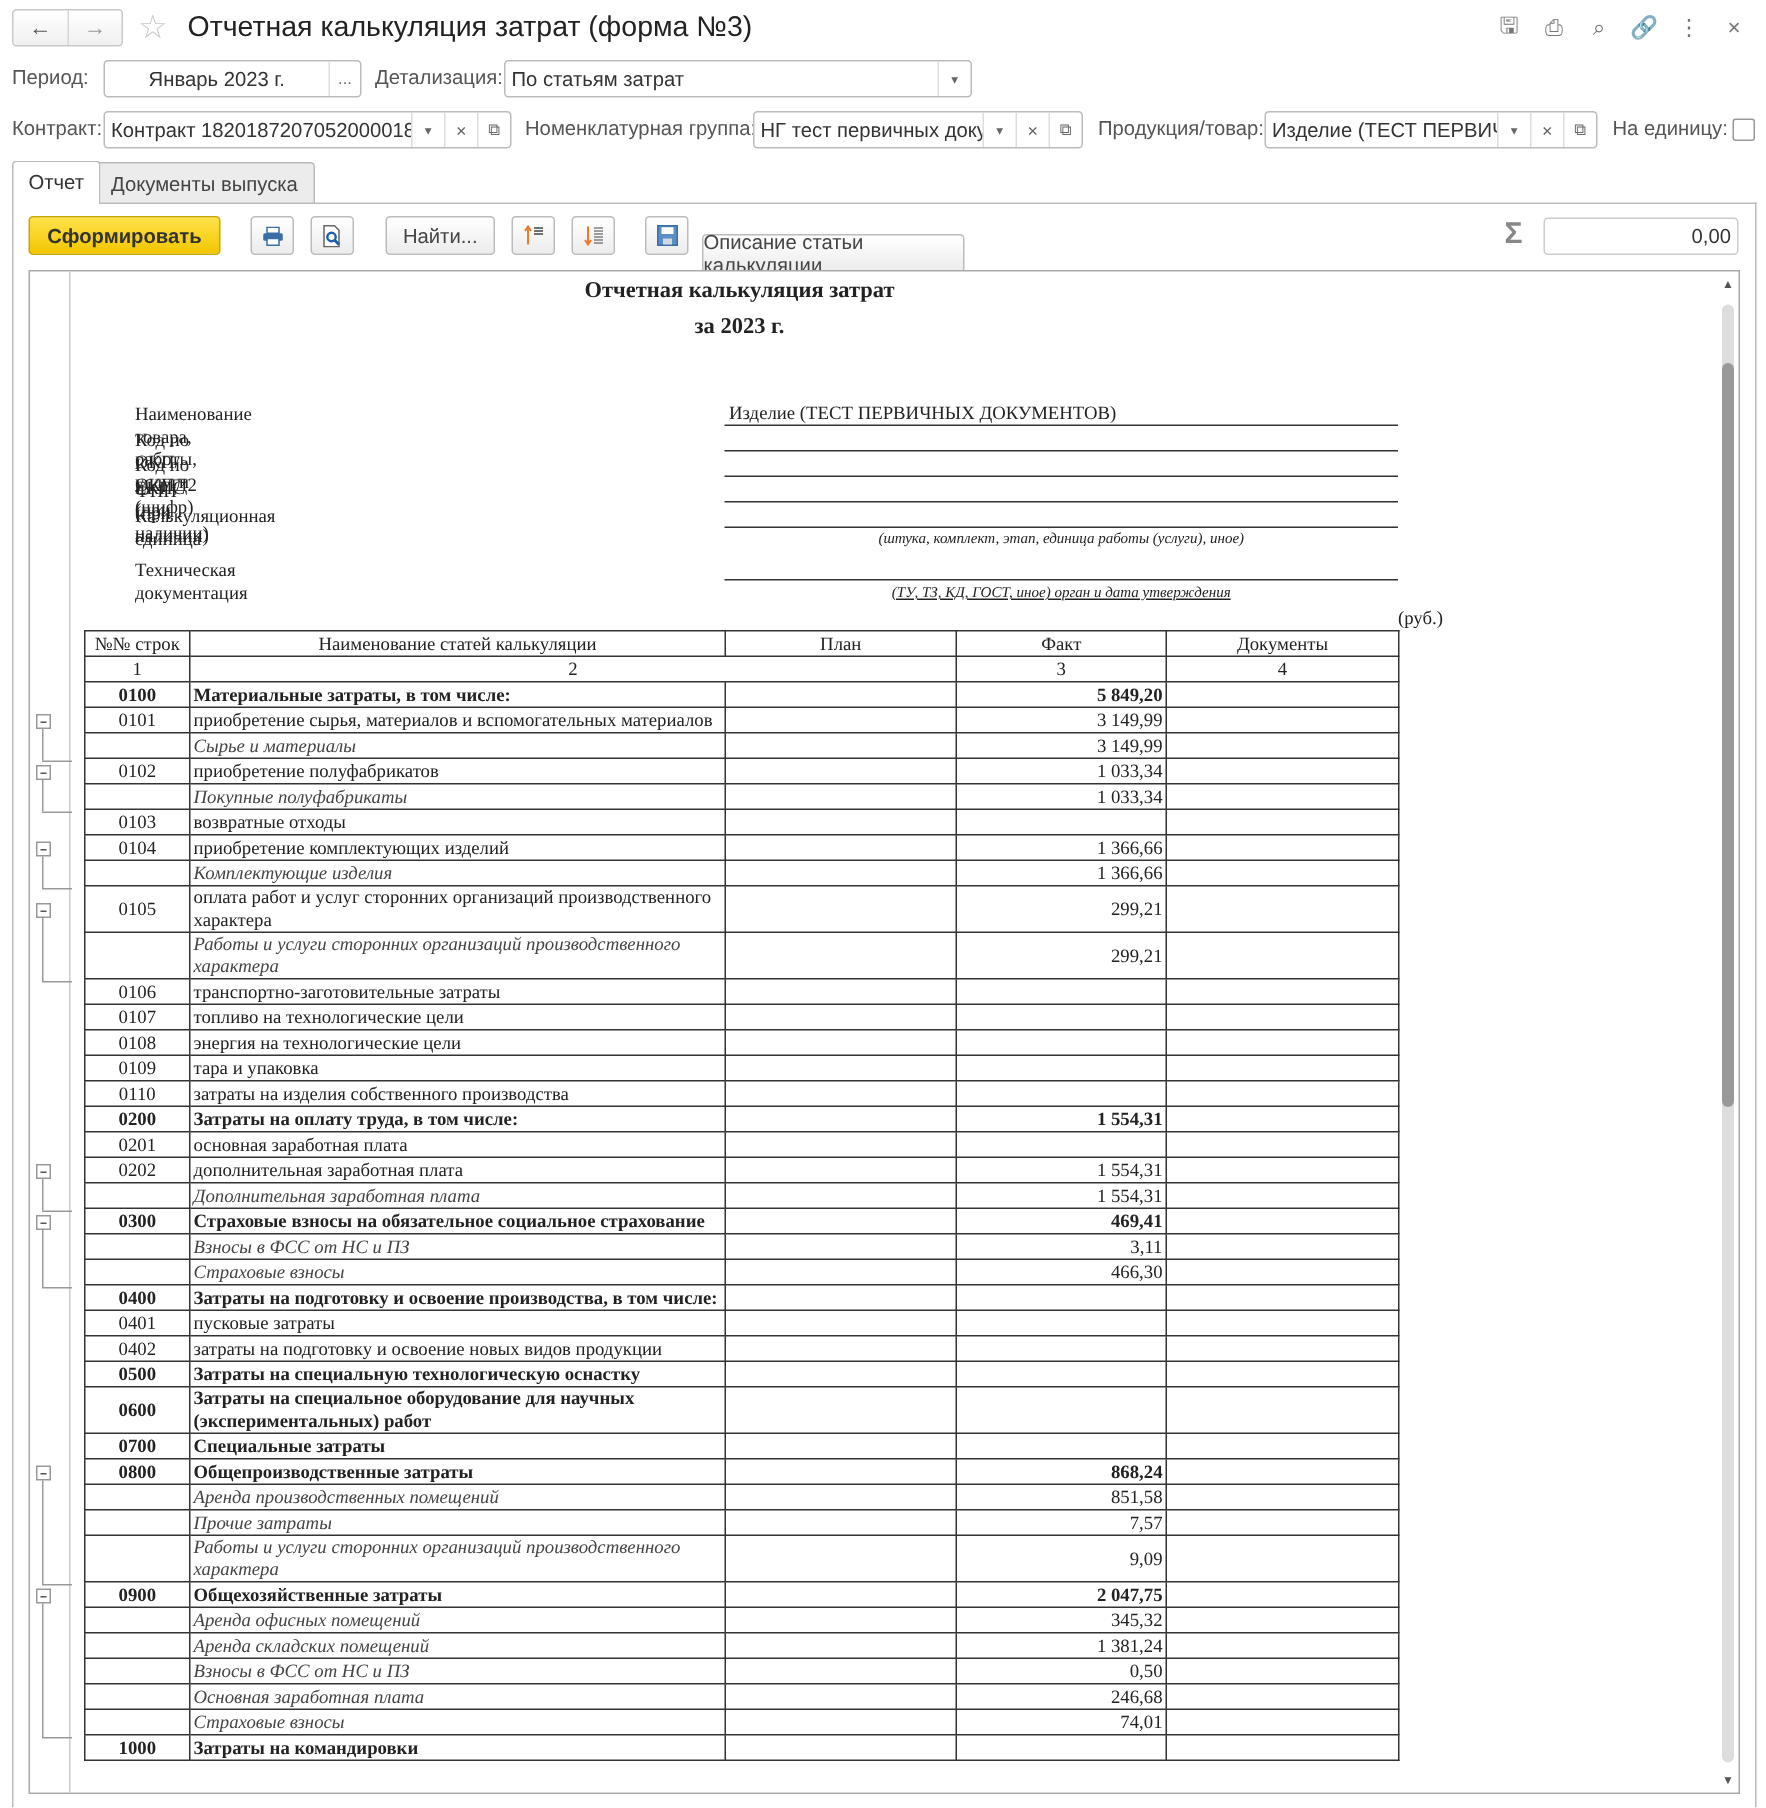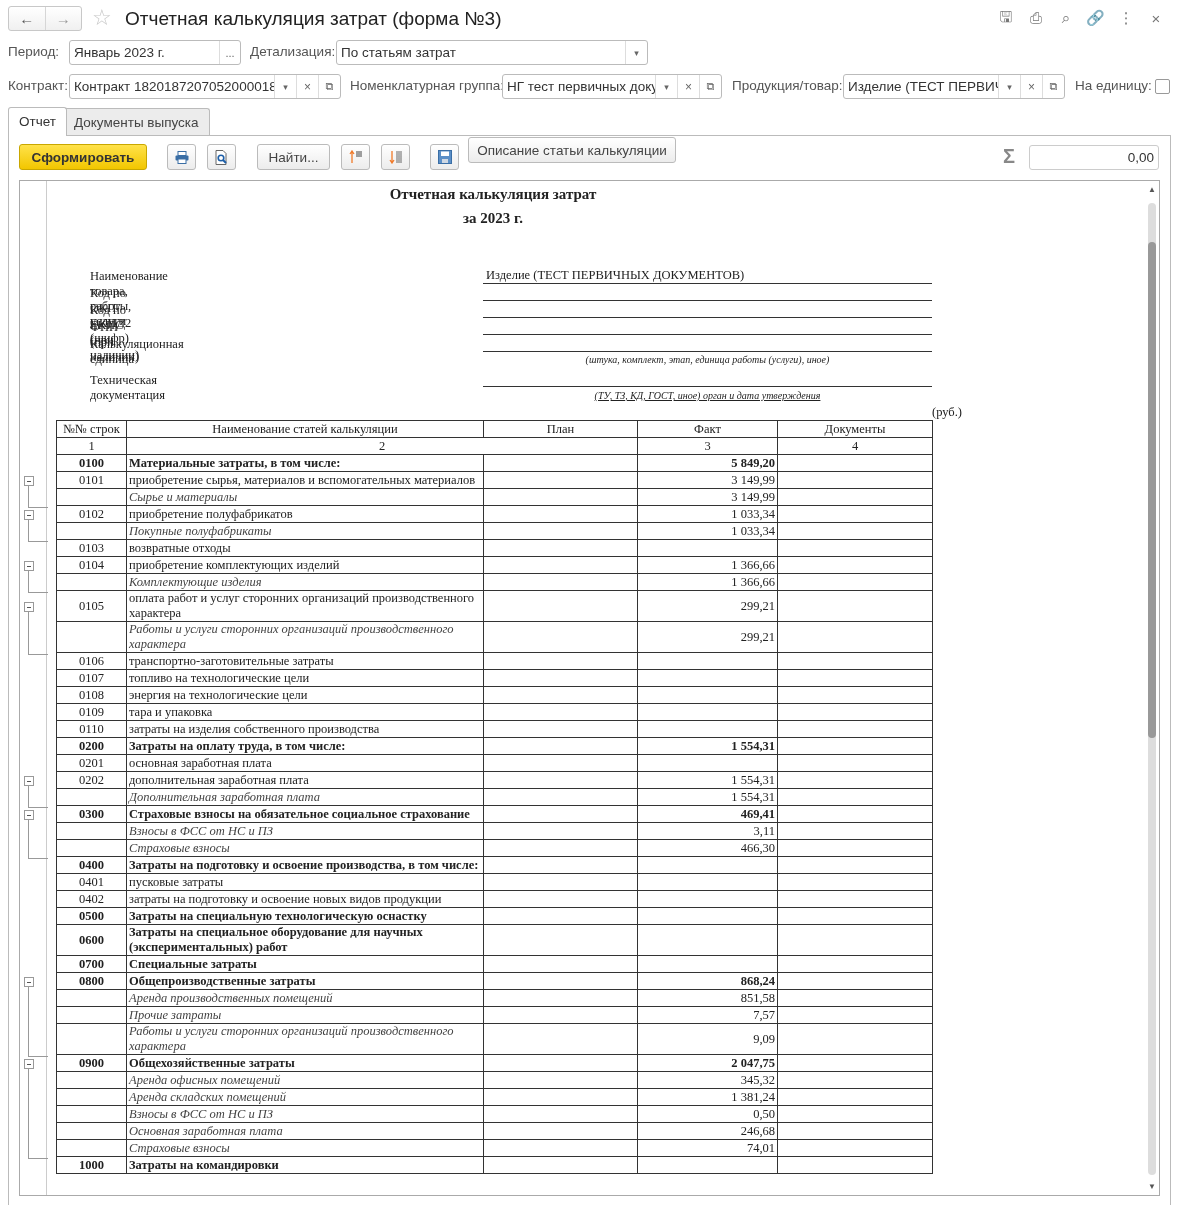--- a/index.html
+++ b/index.html
@@ -78,21 +78,21 @@
 <div class="abs topicons" id="topicons">
     <span>🖫</span>
     <span>⎙</span>
     <span>⌕</span>
     <span>🔗</span>
     <span>⋮</span>
     <span>×</span>
   </div>
 
 <div class="abs lbl" style="left:8px;top:41px;">Период:</div>
-<div class="abs field" style="left:69px;top:40px;width:172px;">
+<div class="abs field" style="left:69px;top:40px;width:172px;text-align:center;">
   <div class="val">Январь 2023 г.</div>
   <div class="btn" style="width:21px;font-size:11px;">...</div>
 </div>
 <div class="abs lbl" style="left:250px;top:41px;">Детализация:</div>
 <div class="abs field" style="left:336px;top:40px;width:312px;">
   <div class="val">По статьям затрат</div>
   <div class="btn">▾</div>
 </div>
 
 <div class="abs lbl" style="left:8px;top:75px;">Контракт:</div>
@@ -151,21 +151,21 @@
       <path d="M7 2h6M7 4h6M7 6h6M7 8h6M7 10h6M7 12h6" stroke="#444" stroke-width="0.8"></path>
     </svg>
 </div>
 <div class="abs tbtn" style="left:430px;top:144px;width:29px;">
   <svg width="14" height="14" viewBox="0 0 14 14">
       <rect x="0.5" y="0.5" width="13" height="13" fill="#5b8fc7" stroke="#3a6ea5"></rect>
       <rect x="3" y="1.5" width="8" height="4.5" fill="#fff"></rect>
       <rect x="4" y="9" width="6" height="4" fill="#cfd8e3"></rect>
     </svg>
 </div>
-<div class="abs tbtn" style="left:468px;top:137px;width:208px;">Описание статьи калькуляции</div>
+<div class="abs tbtn" style="left:468px;top:156px;width:175px;">Описание статьи калькуляции</div>
 <div class="abs sigma" style="left:1003px;top:145px;">Σ</div>
 <div class="abs sumfield" style="left:1029px;top:145px;width:130px;">0,00</div>
 
 <div class="abs report">
   <div class="gutter" id="gutter">
       <div class="grp" style="top: 295px;">
         <div class="box"></div>
         <div class="line" style="height: 20.5px;"></div>
         <div class="foot" style="top: 30.5px;"></div>
       </div>

